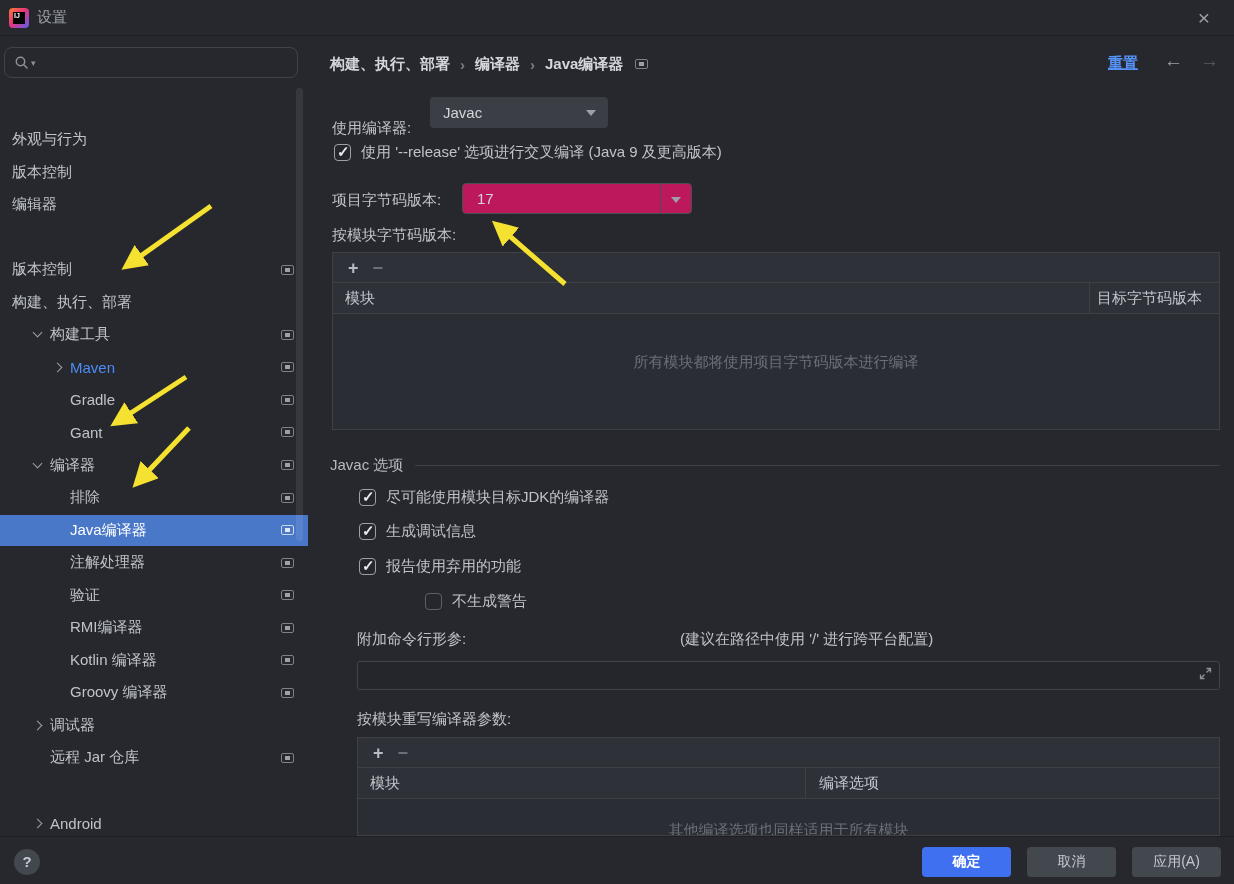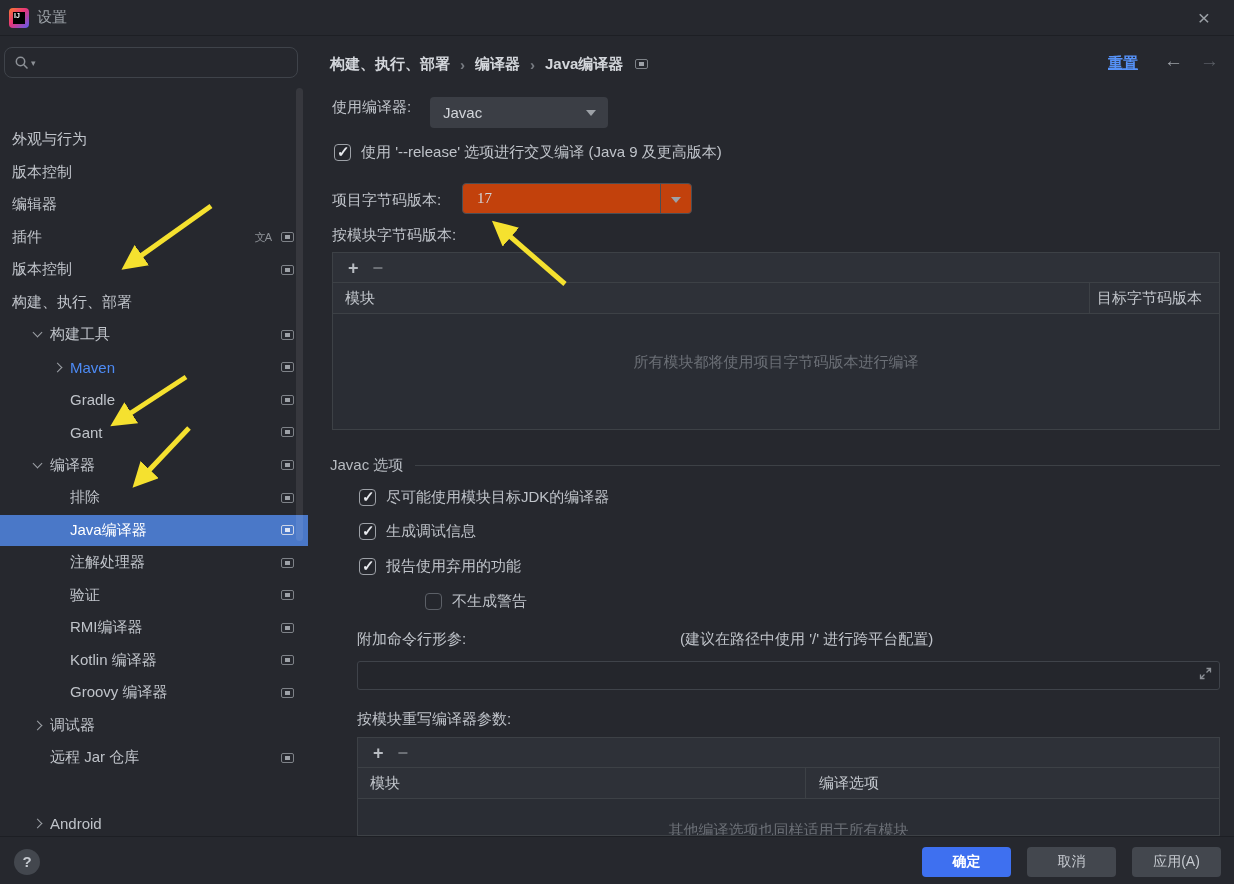--- a/index.html
+++ b/index.html
@@ -50,22 +50,22 @@
   .crumbbar .scricon { margin-left:12px; }
   .reset-link { position:absolute; left:1108px; top:54px; color:#5692f8; text-decoration:underline; font-weight:bold; }
   .navarrow { position:absolute; top:50px; font-size:19px; color:#9da1a7; }
   .navarrow.fwd { color:#595d64; }
   
   .flabel { position:absolute; white-space:nowrap; color:#bfc3c9; }
   .dropdown { position:absolute; background:#3b3e45; border-radius:4px; display:flex; align-items:center;
     padding-left:13px; color:#d3d6db; }
   .dd-arrow { position:absolute; right:12px; top:13px; width:0; height:0;
     border-left:5px solid transparent; border-right:5px solid transparent; border-top:6px solid #9da1a7; }
-  .combo { position:absolute; background:#c2410c; border:1px solid #4a4e55; border-radius:4px;
-    display:flex; align-items:center; padding-left:14px; color:#d3d6db;font-family:Liberation Serif, serif; }
+  .combo { position:absolute; background:#be185d; border:1px solid #4a4e55; border-radius:4px;
+    display:flex; align-items:center; padding-left:14px; color:#d3d6db; }
   .combo .vsep { position:absolute; right:30px; top:0; width:1px; height:100%; background:#4a4e55; }
   .cb { width:17px; height:17px; border:1.6px solid #9da1a7; border-radius:4px; background:#25272d;
     position:relative; flex:0 0 auto; }
   .cb.unchecked { border-color:#5c6067; }
   .cb.checked::after { content:"\2713"; position:absolute; left:2px; top:-2px; color:#e8eaee; font-size:15px; font-weight:bold; }
   .cbrow { position:absolute; display:flex; align-items:center; gap:10px; }
   
   .tbl { position:absolute; border:1px solid #3d4146; background:#2a2d34; overflow:hidden; }
   .tbl .toolbar { height:30px; background:#2e3138; border-bottom:1px solid #3d4146;
     display:flex; align-items:center; padding-left:15px; gap:14px; }
@@ -116,27 +116,20 @@
         <span class="chev"></span>
         <span class="tlabel">外观与行为</span>
       </div>
       <div class="trow lvl0" style="top: 68.55px;">
         <span class="tlabel">版本控制</span>
       </div>
       <div class="trow lvl0" style="top: 101.1px; align-items: center;">
         <span class="chev"></span>
         <span class="tlabel">编辑器</span>
       </div>
-      <div class="trow lvl0" style="top: 133.65px;">
-        <span class="tlabel">插件</span>
-        <span class="rowicons">
-          <span class="txicon">文A</span>
-          <span class="scricon"></span>
-        </span>
-      </div>
       <div class="trow lvl0" style="top: 166.2px;">
         <span class="chev"></span>
         <span class="tlabel">版本控制</span>
         <span class="rowicons">
           <span class="scricon"></span>
         </span>
       </div>
       <div class="trow lvl0" style="top: 198.75px;">
         <span class="chev down"></span>
         <span class="tlabel">构建、执行、部署</span>
@@ -239,21 +232,21 @@
     <span class="sep">›</span>
     <span>编译器</span>
     <span class="sep">›</span>
     <span>Java编译器</span>
     <span class="scricon"></span>
   </div>
 <a class="reset-link">重置</a>
 <div class="navarrow" style="left:1164px;">←</div>
 <div class="navarrow fwd" style="left:1200px;">→</div>
 
-<div class="flabel" style="left:332px; top:98px;">使用编译器:</div>
+<div class="flabel" style="left:332px; top:119px;">使用编译器:</div>
 <div class="dropdown" style="left:430px; top:97px; width:178px; height:31px;">
   <span>Javac</span>
   <span class="dd-arrow"></span>
 </div>
 
 <div class="cbrow" style="left:334px; top:143px;">
   <span class="cb checked"></span>
   <span>使用 '--release' 选项进行交叉编译 (Java 9 及更高版本)</span>
 </div>
 

